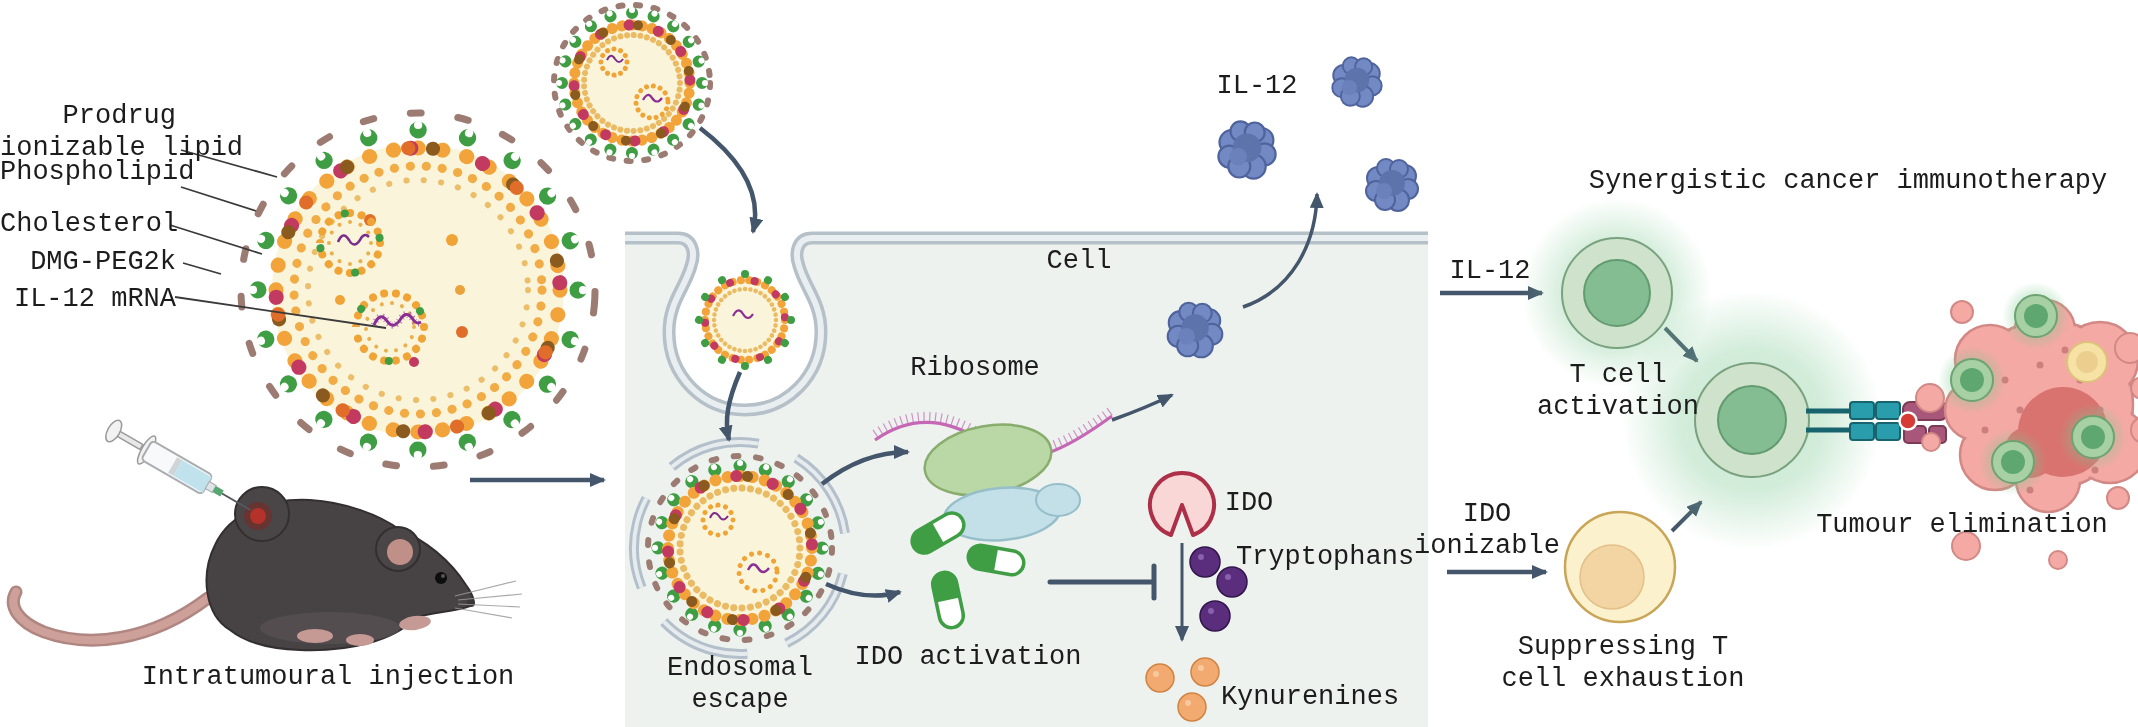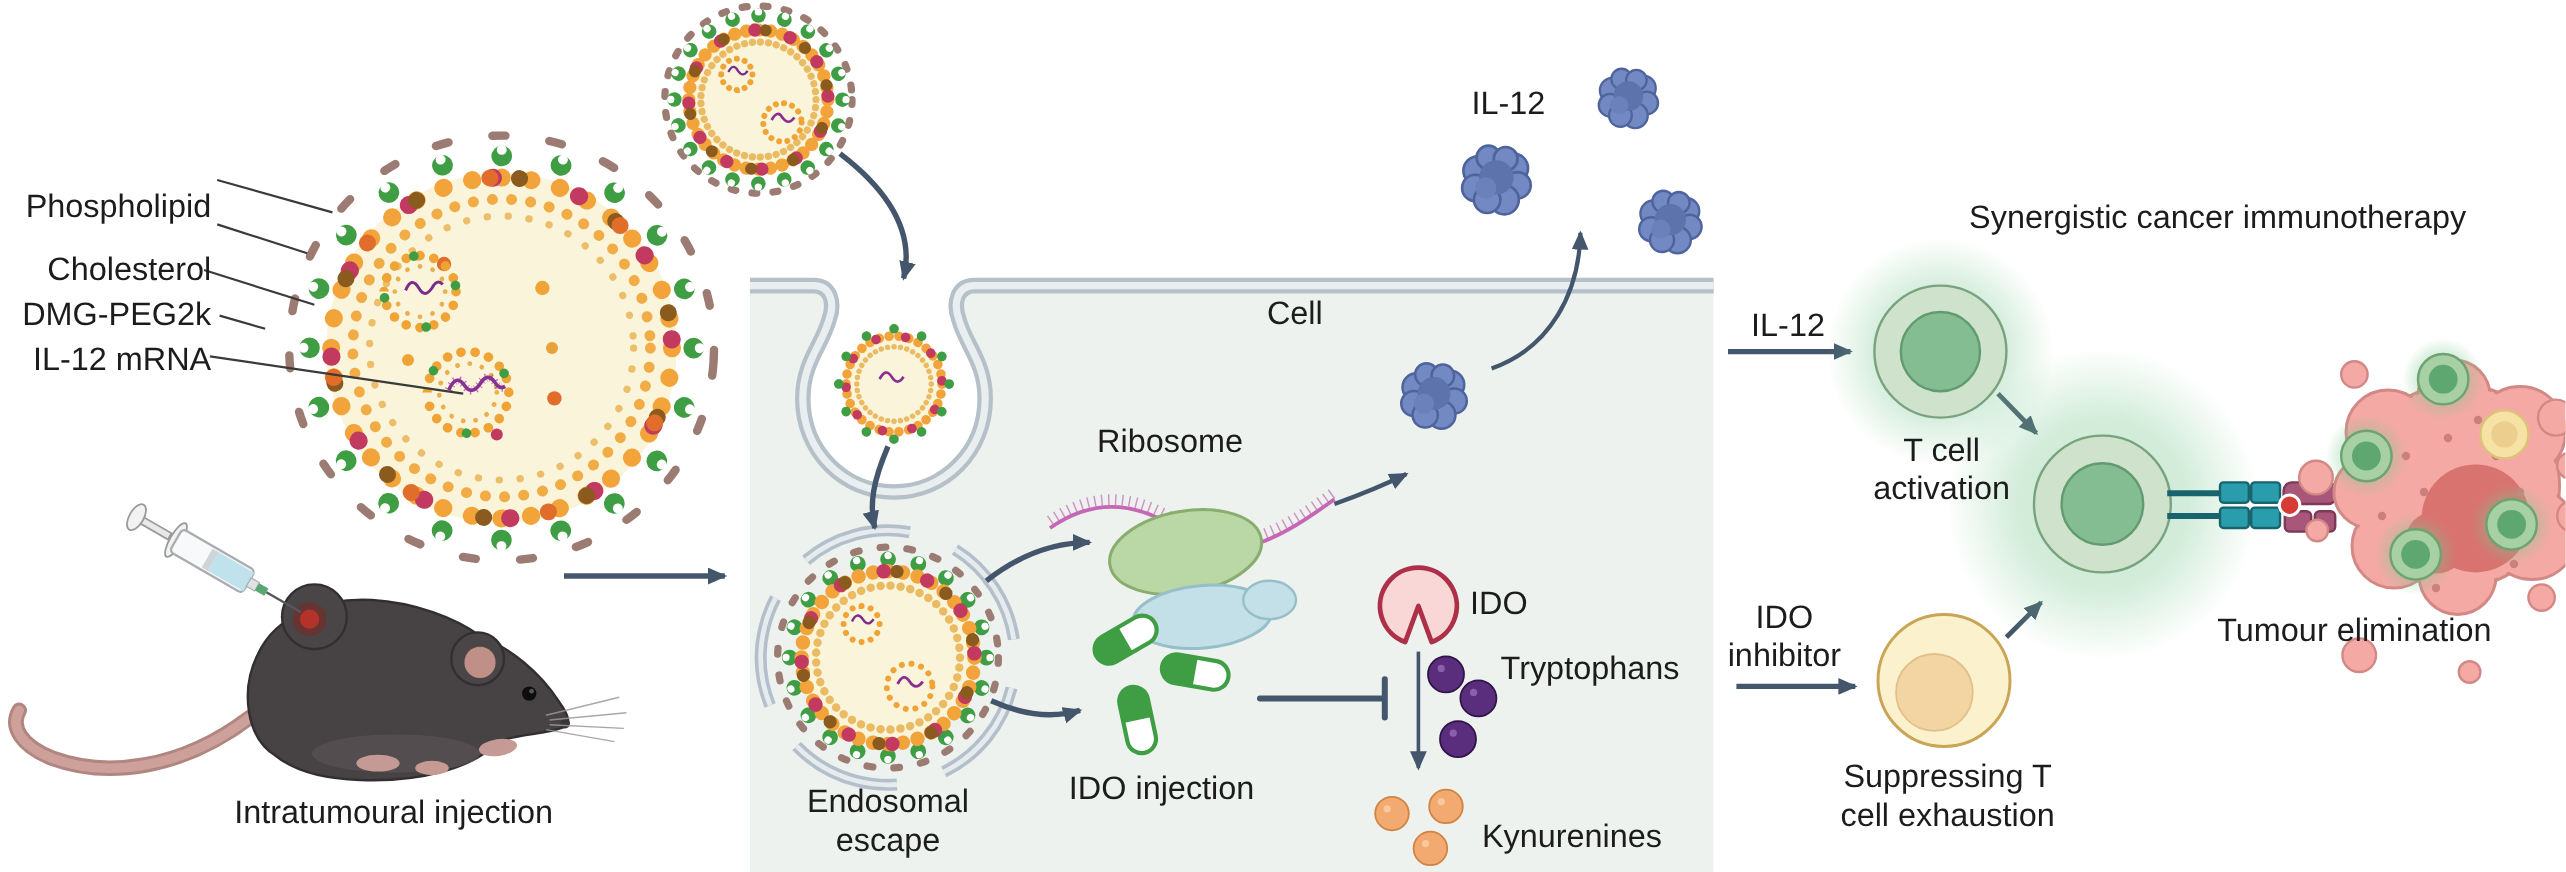--- a/index.html
+++ b/index.html
@@ -1,19 +1,19 @@
 <!DOCTYPE html>
 <html><head>
 <meta charset="utf-8">
 <style>
   html,body{margin:0;padding:0;background:#fff;}
   #stage{position:relative;width:2138px;height:727px;background:#ffffff;overflow:hidden;
          font-family:"Liberation Sans",sans-serif;color:#1b1b1b;}
   svg{position:absolute;left:0;top:0;}
-  .lbl{position:absolute;font-size:27px;line-height:32px;white-space:nowrap;color:#1c1c1c;}
+  .lbl{position:absolute;font-size:27px;line-height:32px;white-space:nowrap;color:#1c1c1c;font-family:Liberation Mono, monospace;}
   .ctr{transform:translate(-50%,-50%);text-align:center;}
   .rt{left:0;width:176px;text-align:right;}
 </style>
 </head>
 <body>
 
 <div id="stage">
 
 <svg width="2138" height="727" viewBox="0 0 2138 727">
 <defs>
@@ -328,47 +328,51 @@
   <use href="#gcell" transform="translate(1972,380)"></use>
   <use href="#gcell" transform="translate(2093,437)"></use>
   <use href="#gcell" transform="translate(2013,462)"></use>
   <g transform="translate(2087,362)">
     <circle r="20" fill="#f6e2a4" stroke="#ddc279" stroke-width="2"></circle>
           <circle r="11" fill="#eccf8e"></circle>
   </g>
 </g>
 </svg>
 
+<div class="lbl rt" style="top:100px">
+  <span style="display:block">Prodrug</span>
+  <span style="display:block">ionizable lipid</span>
+</div>
 <div class="lbl rt" style="top:156px">Phospholipid</div>
 <div class="lbl rt" style="top:208px">Cholesterol</div>
 <div class="lbl rt" style="top:246px">DMG-PEG2k</div>
 <div class="lbl rt" style="top:283px">IL-12 mRNA</div>
 
 <div class="lbl ctr" style="left:328px;top:677px">Intratumoural injection</div>
 
 <div class="lbl ctr" style="left:1079px;top:261px">Cell</div>
 <div class="lbl ctr" style="left:975px;top:368px">Ribosome</div>
 <div class="lbl ctr" style="left:740px;top:684px">
   <span style="display:block">Endosomal</span>
   <span style="display:block">escape</span>
 </div>
-<div class="lbl ctr" style="left:968px;top:657px">IDO injection</div>
+<div class="lbl ctr" style="left:968px;top:657px">IDO activation</div>
 <div class="lbl ctr" style="left:1257px;top:86px">IL-12</div>
 <div class="lbl ctr" style="left:1249px;top:503px">IDO</div>
 <div class="lbl ctr" style="left:1325px;top:557px">Tryptophans</div>
 <div class="lbl ctr" style="left:1310px;top:697px">Kynurenines</div>
 
 <div class="lbl ctr" style="left:1490px;top:271px">IL-12</div>
 <div class="lbl ctr" style="left:1618px;top:391px">
   <span style="display:block">T cell</span>
   <span style="display:block">activation</span>
 </div>
 <div class="lbl ctr" style="left:1487px;top:530px">
   <span style="display:block">IDO</span>
-  <span style="display:block">inhibitor</span>
+  <span style="display:block">ionizable</span>
 </div>
 <div class="lbl ctr" style="left:1848px;top:181px">Synergistic cancer immunotherapy</div>
 <div class="lbl ctr" style="left:1623px;top:663px">
   <span style="display:block">Suppressing T</span>
   <span style="display:block">cell exhaustion</span>
 </div>
 <div class="lbl ctr" style="left:1962px;top:525px">Tumour elimination</div>
 
 </div>
 

